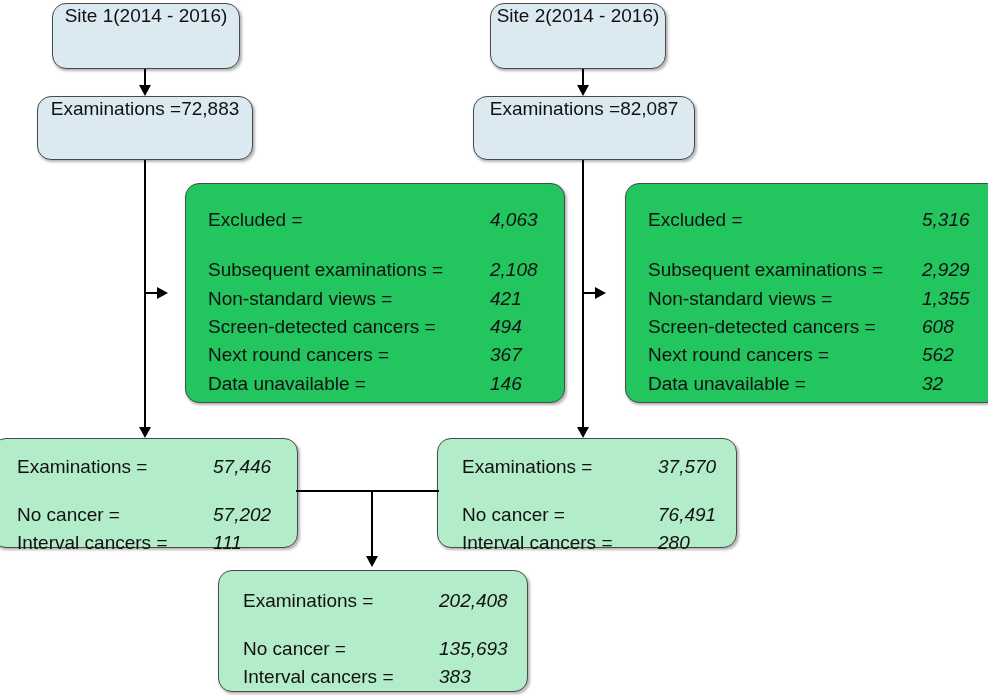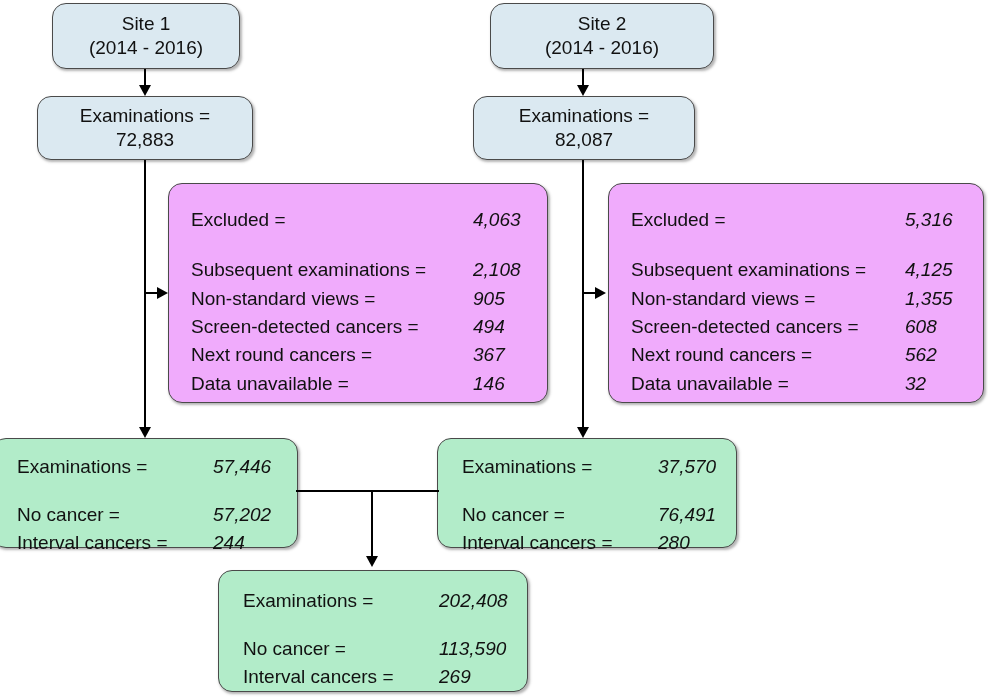--- a/index.html
+++ b/index.html
@@ -21,27 +21,26 @@
     position: absolute;
     box-sizing: border-box;
     border: 1.6px solid #4a4a4a;
     border-radius: 14px;
     box-shadow: 1.5px 2px 2.5px rgba(90,90,90,0.45);
     color: #111111;
     font-size: 19px;
     line-height: 1.28;
   }
   .node.blue  { background: #dbe9f1; }
-  .node.pink  { background: #f0abfc; }
+  .node.pink  { background: #22c55e; margin-left: 17px; }
   .node.green { background: #b2ecc9; }
 
   
   .node.centered {
     display: flex;
-    flex-direction: column;
     justify-content: center;
     text-align: center;
   }
   .node.centered .ln { display: block; white-space: nowrap; }
 
   
   .rows {
     position: absolute;
     display: grid;
     grid-auto-rows: min-content;
@@ -75,21 +74,21 @@
 </head>
 <body>
 
 <div id="canvas">
 
   <div class="node blue centered" style="left:52px; top:3px; width:188px; height:66px;">
     <span class="ln">Site 1</span>
     <span class="ln">(2014 - 2016)</span>
   </div>
 
-  <div class="node blue centered" style="left:490px; top:3px; width:224px; height:66px;">
+  <div class="node blue centered" style="left:490px; top:3px; width:176px; height:66px;">
     <span class="ln">Site 2</span>
     <span class="ln">(2014 - 2016)</span>
   </div>
 
   <div class="vline" style="left:144px; top:69px; height:18px;"></div>
   <div class="arrowhead down" style="left:138.7px; top:85px;"></div>
 
   <div class="vline" style="left:582px; top:69px; height:18px;"></div>
   <div class="arrowhead down" style="left:576.7px; top:85px;"></div>
 
@@ -116,57 +115,57 @@
   <div class="arrowhead right" style="left:595px; top:287px;"></div>
 
   <div class="node pink" style="left:168px; top:183px; width:380px; height:220px;">
     <div class="rows" style="left:22px; top:24px; grid-template-columns: 282px auto; column-gap:0px; row-gap:4px;">
       <span class="lbl">Excluded =</span>
       <span class="val">4,063</span>
       <div class="spacer"></div>
       <span class="lbl">Subsequent examinations =</span>
       <span class="val">2,108</span>
       <span class="lbl">Non-standard views =</span>
-      <span class="val">905</span>
+      <span class="val">421</span>
       <span class="lbl">Screen-detected cancers =</span>
       <span class="val">494</span>
       <span class="lbl">Next round cancers =</span>
       <span class="val">367</span>
       <span class="lbl">Data unavailable =</span>
       <span class="val">146</span>
     </div>
   </div>
 
   <div class="node pink" style="left:608px; top:183px; width:376px; height:220px;">
     <div class="rows" style="left:22px; top:24px; grid-template-columns: 274px auto; column-gap:0px; row-gap:4px;">
       <span class="lbl">Excluded =</span>
       <span class="val">5,316</span>
       <div class="spacer"></div>
       <span class="lbl">Subsequent examinations =</span>
-      <span class="val">4,125</span>
+      <span class="val">2,929</span>
       <span class="lbl">Non-standard views =</span>
       <span class="val">1,355</span>
       <span class="lbl">Screen-detected cancers =</span>
       <span class="val">608</span>
       <span class="lbl">Next round cancers =</span>
       <span class="val">562</span>
       <span class="lbl">Data unavailable =</span>
       <span class="val">32</span>
     </div>
   </div>
 
   <div class="node green" style="left:-8px; top:438px; width:306px; height:110px;">
     <div class="rows" style="left:24px; top:16px; grid-template-columns: 196px auto; column-gap:0px; row-gap:3px;">
       <span class="lbl">Examinations =</span>
       <span class="val">57,446</span>
       <div class="spacer"></div>
       <span class="lbl">No cancer =</span>
       <span class="val">57,202</span>
       <span class="lbl">Interval cancers =</span>
-      <span class="val">244</span>
+      <span class="val">111</span>
     </div>
   </div>
 
   <div class="node green" style="left:437px; top:438px; width:300px; height:110px;">
     <div class="rows" style="left:24px; top:16px; grid-template-columns: 196px auto; column-gap:0px; row-gap:3px;">
       <span class="lbl">Examinations =</span>
       <span class="val">37,570</span>
       <div class="spacer"></div>
       <span class="lbl">No cancer =</span>
       <span class="val">76,491</span>
@@ -178,19 +177,19 @@
   <div class="hline" style="left:296px; top:490px; width:143px;"></div>
   <div class="vline" style="left:371px; top:490px; height:68px;"></div>
   <div class="arrowhead down" style="left:365.7px; top:556px;"></div>
 
   <div class="node green" style="left:218px; top:570px; width:310px; height:122px;">
     <div class="rows" style="left:24px; top:18px; grid-template-columns: 196px auto; column-gap:0px; row-gap:3px;">
       <span class="lbl">Examinations =</span>
       <span class="val">202,408</span>
       <div class="spacer"></div>
       <span class="lbl">No cancer =</span>
-      <span class="val">113,590</span>
+      <span class="val">135,693</span>
       <span class="lbl">Interval cancers =</span>
-      <span class="val">269</span>
+      <span class="val">383</span>
     </div>
   </div>
 
 </div>
 
 </body></html>

